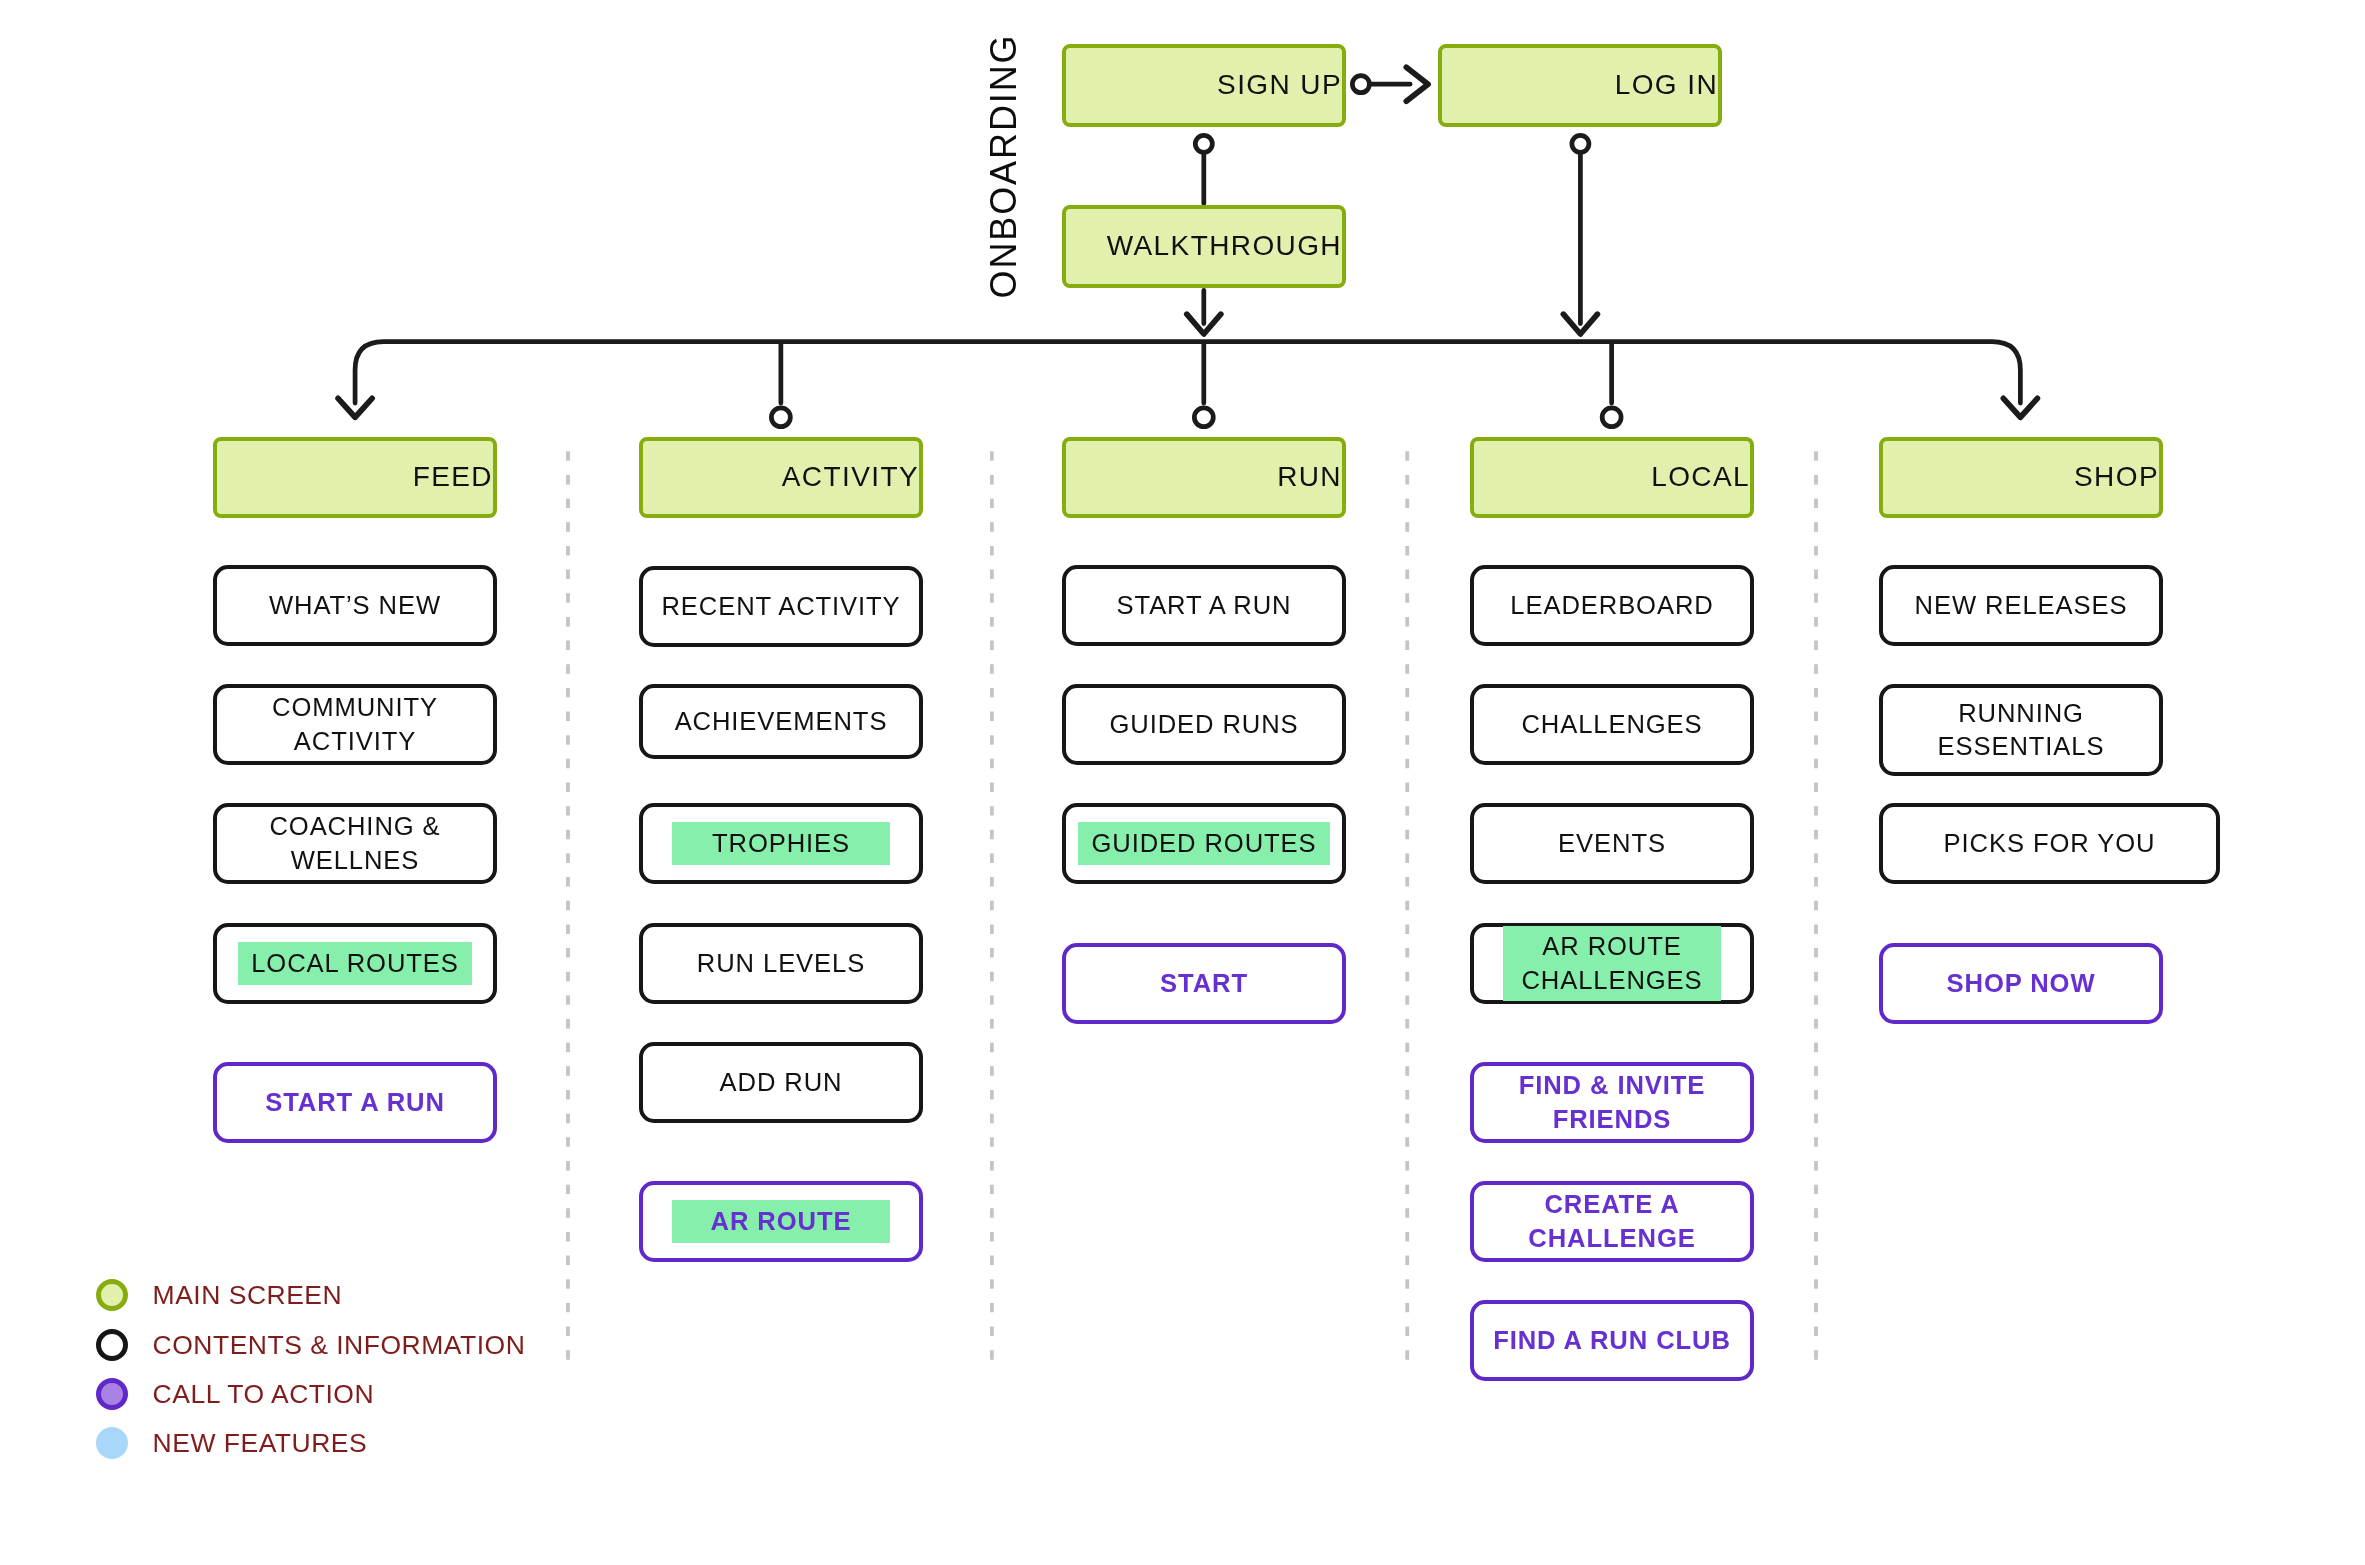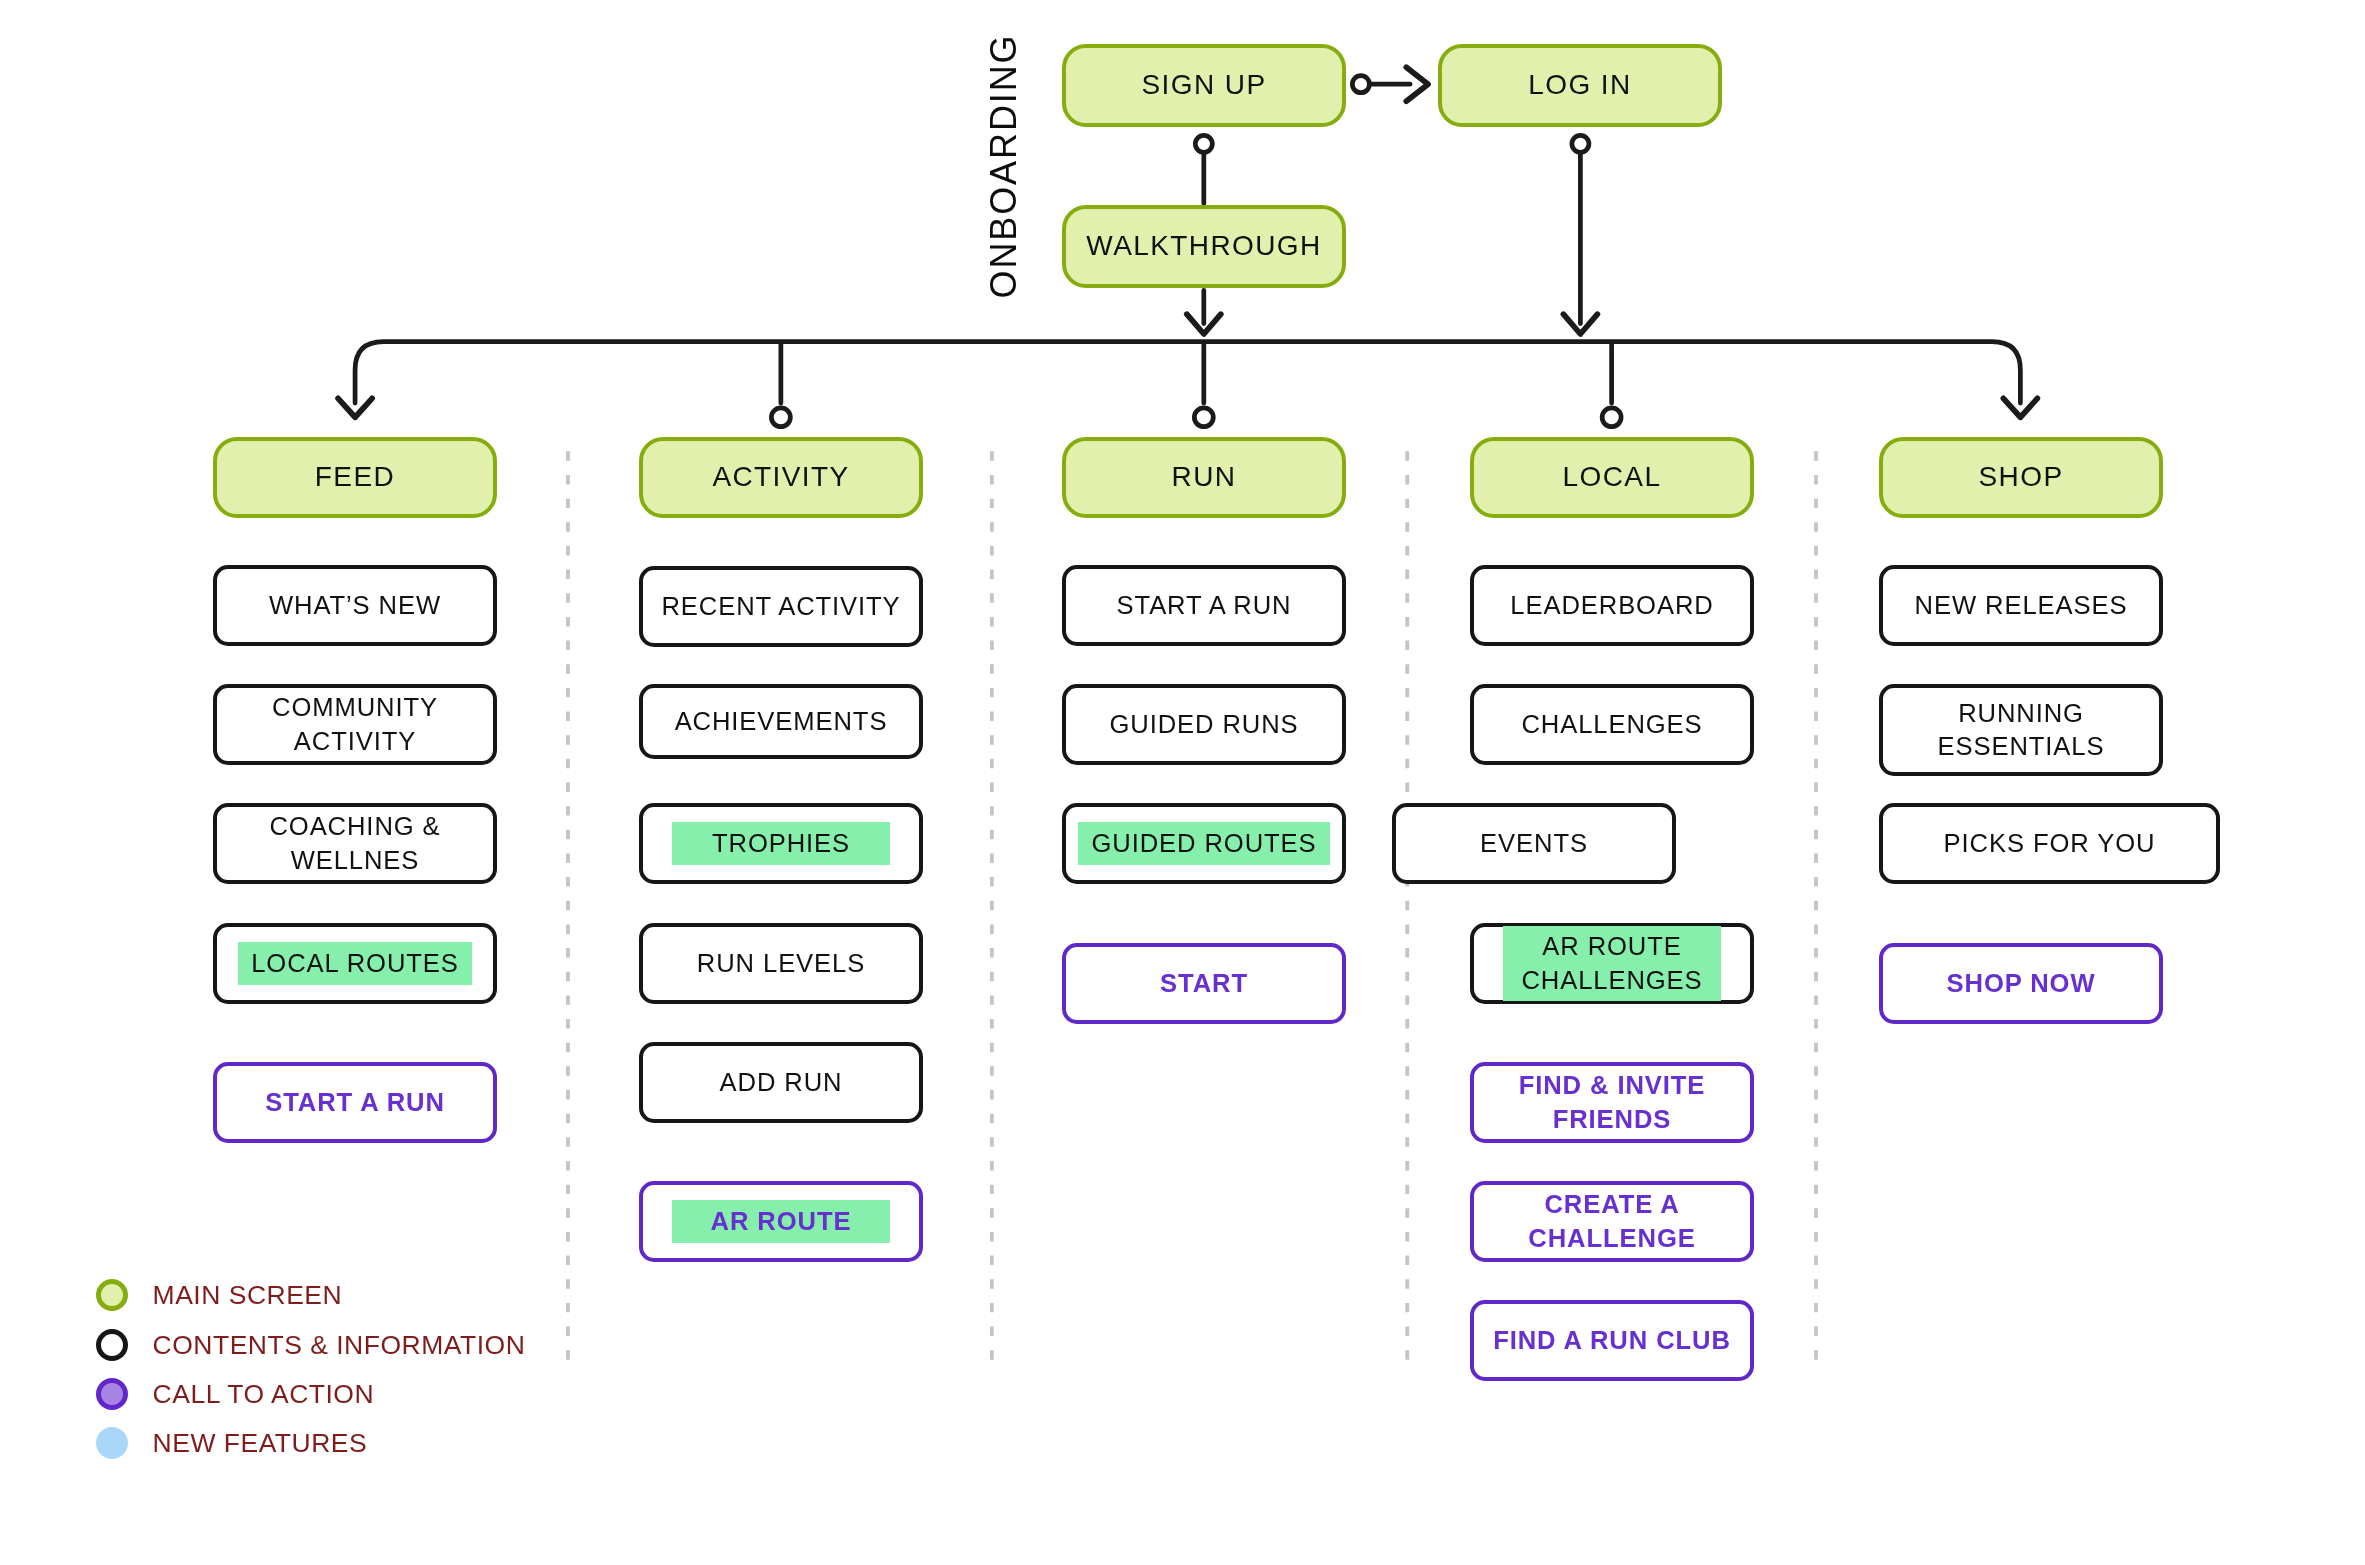--- a/index.html
+++ b/index.html
@@ -10,21 +10,21 @@
   }
   .connectors{position:absolute;left:0;top:0;pointer-events:none;}
   .box{
     position:absolute;display:flex;align-items:center;justify-content:center;
     background:#ffffff;border:4.7px solid #161616;border-radius:15px;box-sizing:border-box;
   }
   .box .lbl{
     font-size:25.6px;letter-spacing:0.9px;line-height:1.3;text-align:center;
     white-space:pre-line;color:#111;
   }
-  .box.main{background:#E1F0AC;border-color:#86AC0F;border-radius:24px;}
+  .box.main{background:#E1F0AC;border-color:#86AC0F;border-radius:8px;justify-content:flex-end;}
   .box.main .lbl{font-size:28px;letter-spacing:1.4px;}
   .box.cta{border-color:#6128C9;margin-top:20px;}
   .box.cta .lbl{color:#6730D1;font-weight:bold;}
   .hl{
     background:#86efac;padding:4.7px 13.2px;min-width:218px;display:inline-block;
     white-space:pre-line;text-align:center;box-sizing:border-box;
   }
   .vlabel{
     position:absolute;left:852px;top:147px;width:303px;height:38px;
     transform:rotate(-90deg);font-size:36px;letter-spacing:1.9px;text-align:center;
@@ -154,21 +154,21 @@
 
   <div class="box main" style="left:1470px;top:437px;width:284px;height:81px">
     <span class="lbl">LOCAL</span>
   </div>
   <div class="box" style="left:1470px;top:565px;width:284px;height:81px">
     <span class="lbl">LEADERBOARD</span>
   </div>
   <div class="box" style="left:1470px;top:684px;width:284px;height:81px">
     <span class="lbl">CHALLENGES</span>
   </div>
-  <div class="box" style="left:1392px;top:803px;width:284px;height:81px">
+  <div class="box" style="left:1470px;top:803px;width:284px;height:81px">
     <span class="lbl">EVENTS</span>
   </div>
   <div class="box" style="left:1470px;top:923px;width:284px;height:81px">
     <span class="lbl hl">AR ROUTE
 CHALLENGES</span>
   </div>
   <div class="box cta" style="left:1470px;top:1042px;width:284px;height:81px">
     <span class="lbl">FIND &amp; INVITE
 FRIENDS</span>
   </div>

